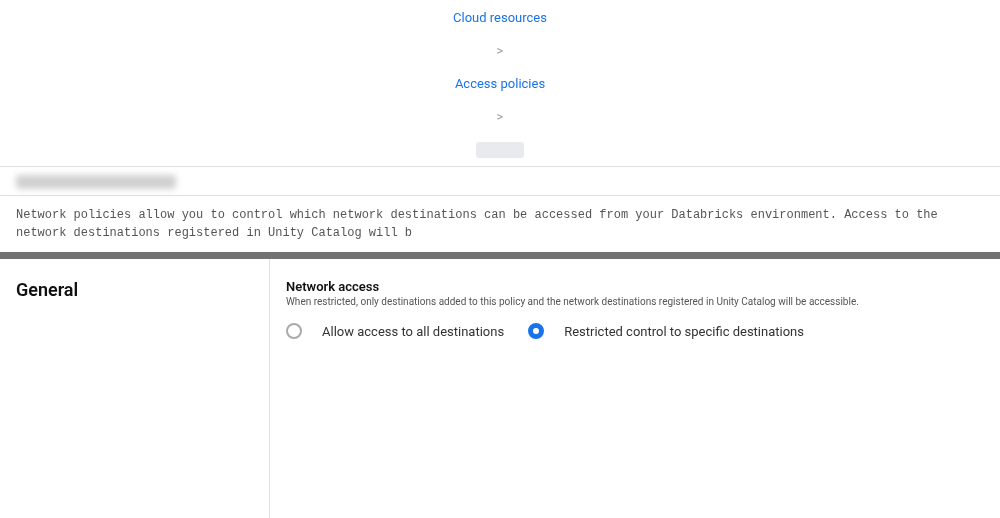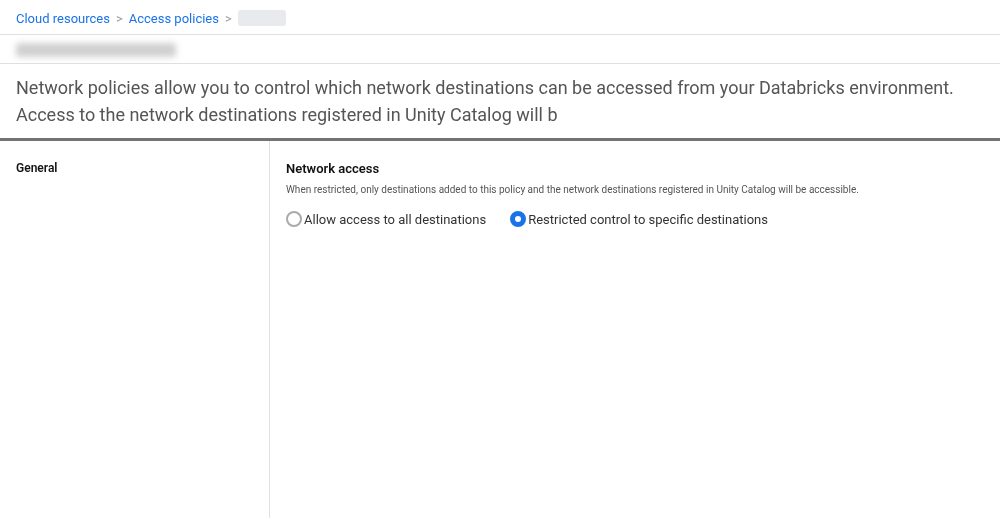--- a/index.html
+++ b/index.html
@@ -9,25 +9,26 @@
       color: #333;
       background: #fff;
       width: 1000px;
       min-height: 518px;
       overflow-x: hidden;
     }
 
     .breadcrumb {
       display: flex;
       align-items: center;
-      gap: 6px;
+      gap: 18px;
       padding: 10px 16px 8px 16px;
       font-size: 13px;
       color: #5c5c5c;
       border-bottom: 1px solid #e0e0e0;
+      flex-direction: column;
     }
     .breadcrumb a {
       color: #1a73e8;
       text-decoration: none;
     }
     .breadcrumb .sep {
       color: #999;
     }
     .breadcrumb .current {
       color: #999;
@@ -44,77 +45,77 @@
     .page-title-blurred {
       width: 160px;
       height: 14px;
       background: #d0d0d0;
       border-radius: 3px;
       filter: blur(3px);
     }
 
     .description-bar {
       padding: 10px 16px;
-      font-size: 18px;
+      font-size: 12px;
       color: #555;
-      border-bottom: 3px solid #737373;
+      border-bottom: 7px solid #737373;
       line-height: 1.5;
+      font-family: Liberation Mono, monospace;
     }
 
     .main-layout {
       display: flex;
       min-height: 400px;
     }
 
     
     .left-panel {
       width: 270px;
       min-width: 270px;
       padding: 20px 16px;
       border-right: 1px solid #e0e0e0;
     }
 
     .section-title {
-      font-size: 12px;
+      font-size: 18px;
       font-weight: 600;
       color: #111;
       margin-bottom: 12px;
     }
 
     
     .right-panel {
       flex: 1;
       padding: 20px 16px;
     }
 
     .network-access-title {
       font-size: 13px;
       font-weight: 600;
       color: #111;
-      margin-bottom: 6px;
     }
 
     .network-access-desc {
       font-size: 10px;
       color: #555;
       line-height: 1.5;
       margin-bottom: 14px;
       max-width: 650px;
     }
 
     .radio-group {
       display: flex;
       align-items: center;
       gap: 24px;
     }
 
     .radio-item {
       display: flex;
       align-items: center;
-      gap: 2px;
+      gap: 20px;
       font-size: 13px;
       color: #333;
       cursor: pointer;
     }
 
     .radio-circle {
       width: 16px;
       height: 16px;
       border-radius: 50%;
       border: 2px solid #aaa;

